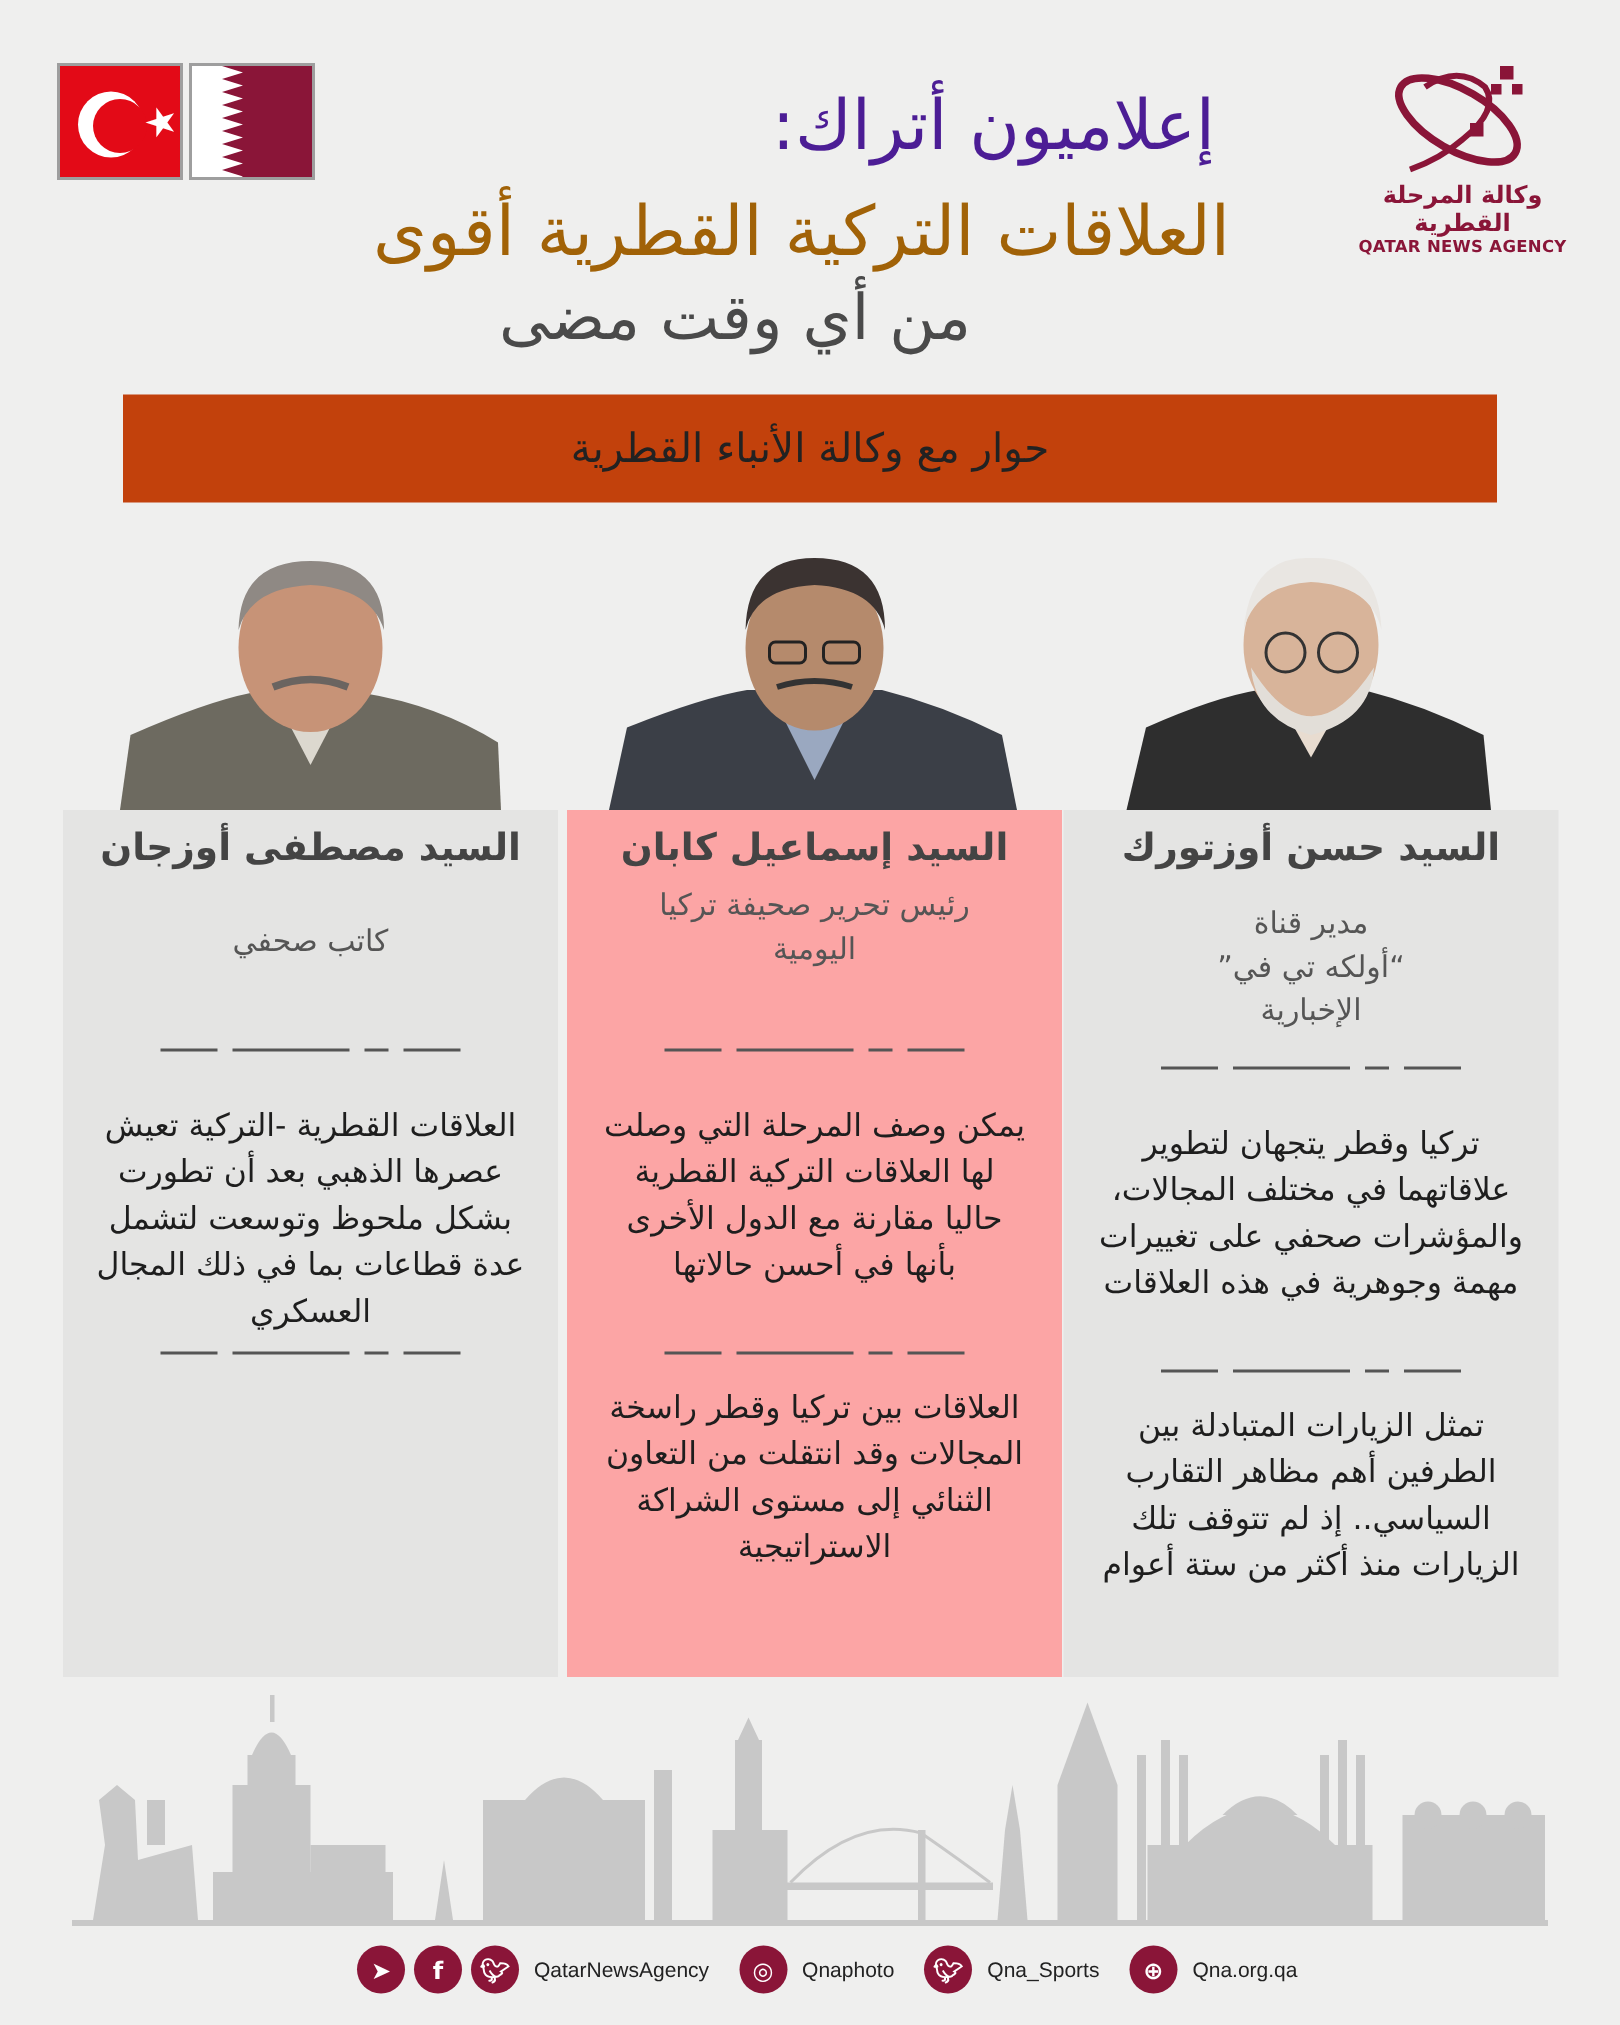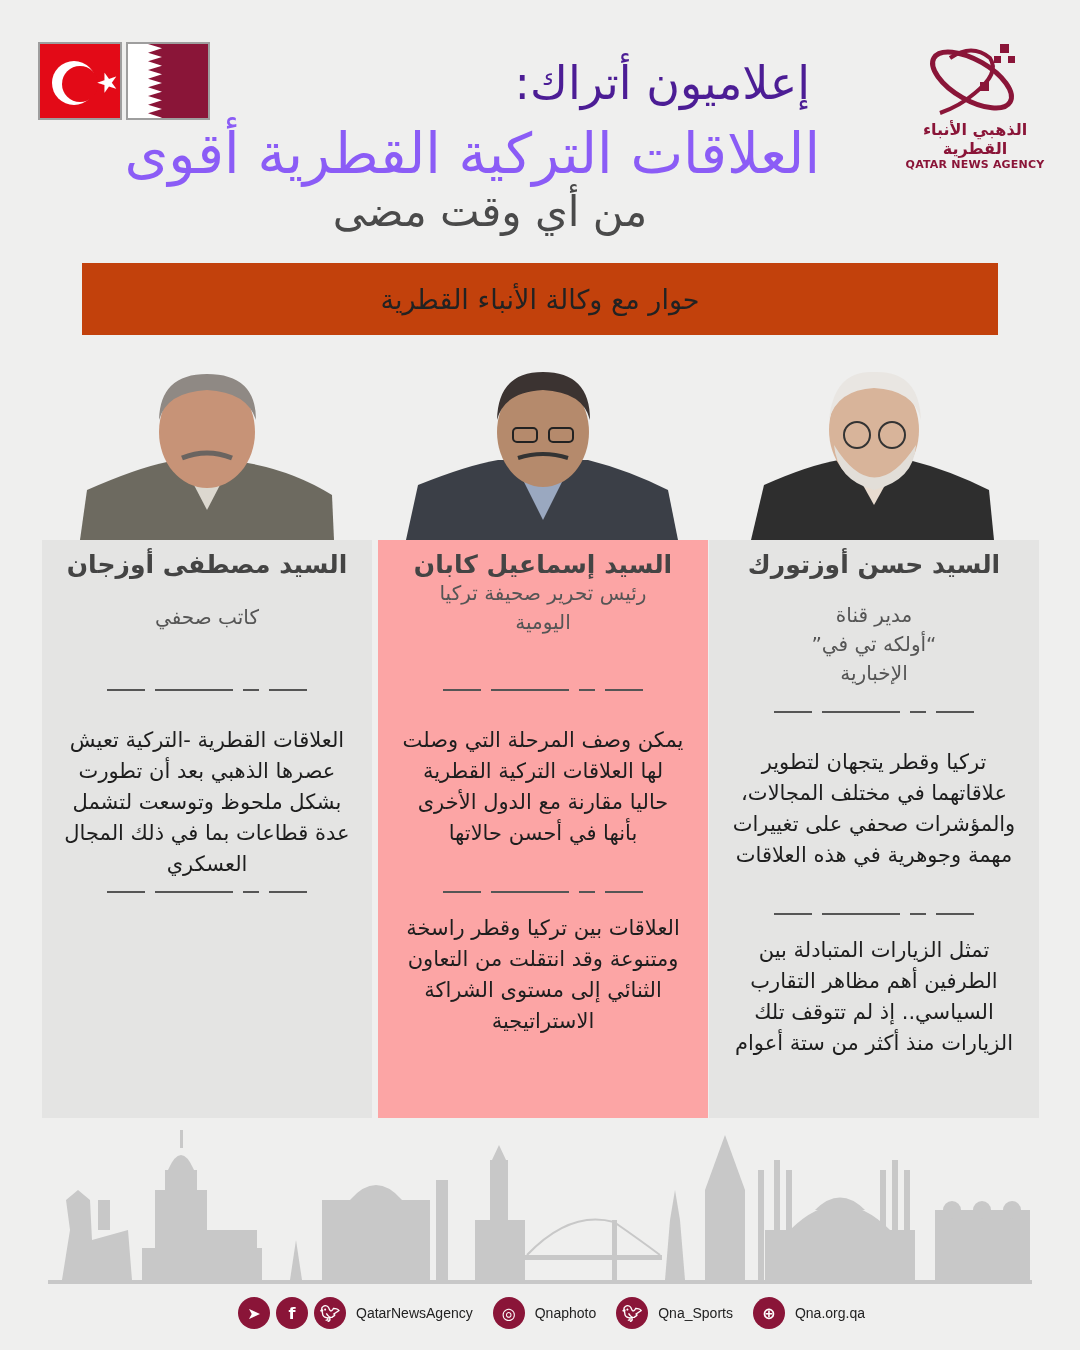--- a/index.html
+++ b/index.html
@@ -21,37 +21,37 @@
   .flag-qa svg { position: absolute; left: 0; top: 0; }
 
   .logo { position: absolute; left: 900px; top: 38px; width: 150px; text-align: center; }
   .logo svg { display: block; margin: 0 auto; }
   .logo-ar { color: #8a1538; font-size: 16px; font-weight: bold; direction: rtl; margin-top: 2px; }
   .logo-en { color: #8a1538; font-size: 11px; font-weight: bold; letter-spacing: 0.2px; }
 
   .title-1 { position: absolute; left: 250px; top: 56px; width: 560px; text-align: right; direction: rtl;
     font-size: 46px; font-weight: normal; color: #4c1d95; }
   .title-2 { position: absolute; left: 120px; top: 128px; width: 700px; text-align: right; direction: rtl;
-    font-size: 56px; color: #8b5cf6; line-height: 52px; }
+    font-size: 46px; color: #a16207; line-height: 52px; }
   .title-3 { position: absolute; left: 260px; top: 186px; width: 460px; text-align: center; direction: rtl;
     font-size: 42px; color: #4a4a4a; line-height: 52px; }
 
   .banner { position: absolute; left: 82px; top: 263px; width: 916px; height: 72px; background: #c2410c;
     display: flex; align-items: center; justify-content: center; }
   .banner span { direction: rtl; font-size: 27px; color: #222; }
 
   .col { position: absolute; top: 360px; width: 330px; }
   .col-1 { left: 709px; }
   .col-2 { left: 378px; }
   .col-3 { left: 42px; }
   .photo { height: 180px; position: relative; }
   .card { background: #e4e4e3; height: 578px; position: relative; padding-top: 0; }
   .col-2 .card { background: #fca5a5; }
   .name { direction: rtl; text-align: center; font-size: 25px; font-weight: bold; color: #444; padding-top: 10px; }
-  .role { direction: rtl; text-align: center; font-size: 20px; color: #555; line-height: 29px; height: 96px; }
+  .role { direction: rtl; text-align: center; font-size: 20px; color: #555; line-height: 29px; margin-top: 10px; height: 96px; }
   .sep { display: flex; justify-content: center; gap: 10px; margin: 14px 0 34px; }
   .sep i { display: block; height: 2px; background: #555; }
   .quote { direction: rtl; text-align: center; font-size: 21px; color: #1e1e1e; line-height: 31px; }
   .q1 { height: 152px; }
 
   .skyline { position: absolute; left: 0; top: 1130px; width: 1080px; height: 160px; }
 
   .footer { position: absolute; left: 238px; top: 1296px; height: 34px; display: flex; align-items: center; gap: 6px; }
   .ic { width: 32px; height: 32px; border-radius: 50%; background: #8a1538; color: #fff; display: flex; align-items: center; justify-content: center; font-size: 16px; font-weight: bold; }
   .ftxt { font-size: 14px; color: #222; margin: 0 14px 0 4px; font-family: "Liberation Sans", sans-serif; }
@@ -74,21 +74,21 @@
 
 <div class="logo">
   <svg width="110" height="80" viewBox="0 0 110 80">
     <ellipse cx="52" cy="42" rx="44" ry="20" fill="none" stroke="#8a1538" stroke-width="5" transform="rotate(30 52 42)"></ellipse>
     <path d="M30 20 Q52 5 70 20 Q80 35 55 55 Q40 68 20 75" fill="none" stroke="#8a1538" stroke-width="4"></path>
     <rect x="80" y="6" width="9" height="9" fill="#8a1538"></rect>
     <rect x="74" y="18" width="7" height="7" fill="#8a1538"></rect>
     <rect x="88" y="18" width="7" height="7" fill="#8a1538"></rect>
     <rect x="60" y="44" width="9" height="9" fill="#8a1538"></rect>
   </svg>
-  <div class="logo-ar">الذهبي الأنباء القطرية</div>
+  <div class="logo-ar">وكالة المرحلة القطرية</div>
   <div class="logo-en">QATAR NEWS AGENCY</div>
 </div>
 
 <div class="title-1">إعلاميون أتراك:</div>
 <div class="title-2">العلاقات التركية القطرية أقوى</div>
 <div class="title-3">من أي وقت مضى</div>
 
 <div class="banner">
   <span>حوار مع وكالة الأنباء القطرية</span>
 </div>
@@ -149,21 +149,21 @@
         <i style="width:16px"></i>
         <i style="width:38px"></i>
       </div>
     <div class="quote q1" style="padding:0 24px;">يمكن وصف المرحلة التي وصلت لها العلاقات التركية القطرية حاليا مقارنة مع الدول الأخرى بأنها في أحسن حالاتها</div>
     <div class="sep">
         <i style="width:38px"></i>
         <i style="width:78px"></i>
         <i style="width:16px"></i>
         <i style="width:38px"></i>
       </div>
-    <div class="quote" style="padding:0 14px;margin-top:-14px;">العلاقات بين تركيا وقطر راسخة ومتنوعة وقد انتقلت من التعاون الثنائي إلى مستوى الشراكة الاستراتيجية</div>
+    <div class="quote" style="padding:0 14px;margin-top:-14px;">العلاقات بين تركيا وقطر راسخة المجالات وقد انتقلت من التعاون الثنائي إلى مستوى الشراكة الاستراتيجية</div>
   </div>
 </div>
 
 <div class="col col-3">
   <div class="photo">
     <svg width="330" height="180" viewBox="0 0 330 180">
       <path d="M38 180 L45 130 Q95 108 125 102 L200 102 Q250 110 290 135 L292 180 Z" fill="#6d6a60"></path>
       <path d="M140 102 L165 150 L190 102 Z" fill="#dcd8cf"></path>
       <ellipse cx="165" cy="72" rx="48" ry="56" fill="#c79377"></ellipse>
       <path d="M117 60 Q118 14 165 14 Q214 14 214 60 Q205 32 165 30 Q125 32 117 60Z" fill="#8f8984"></path>

